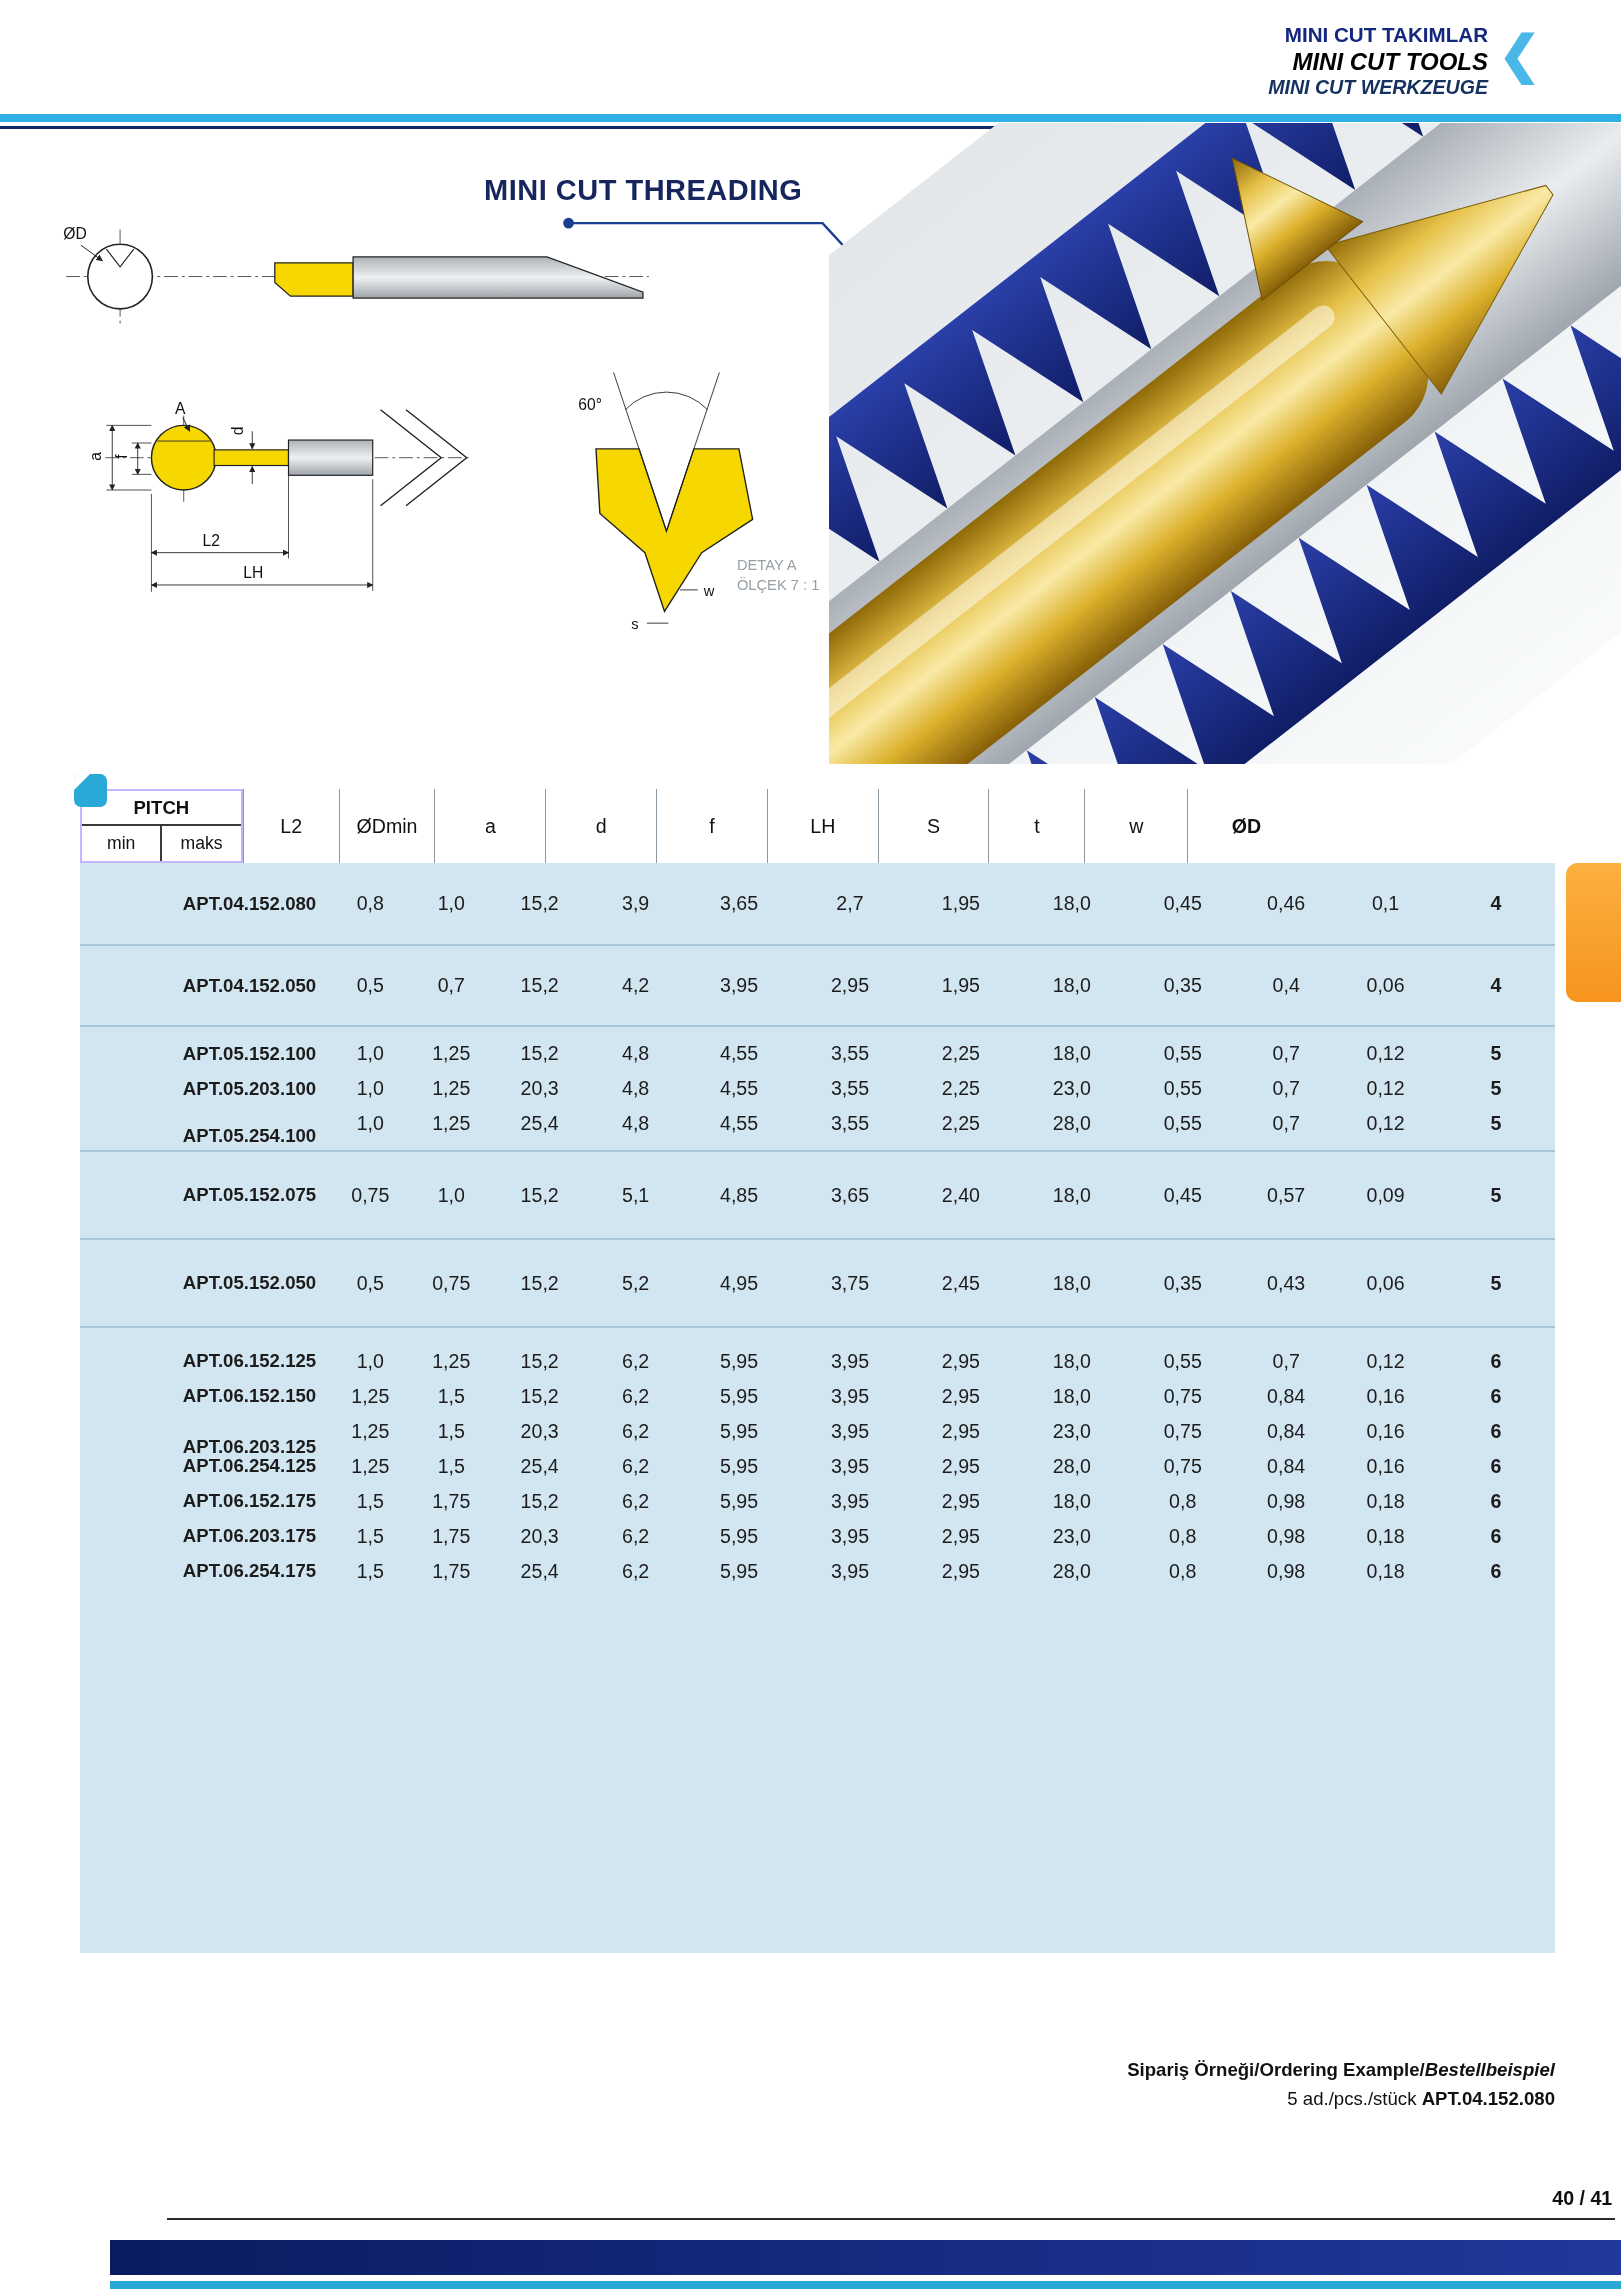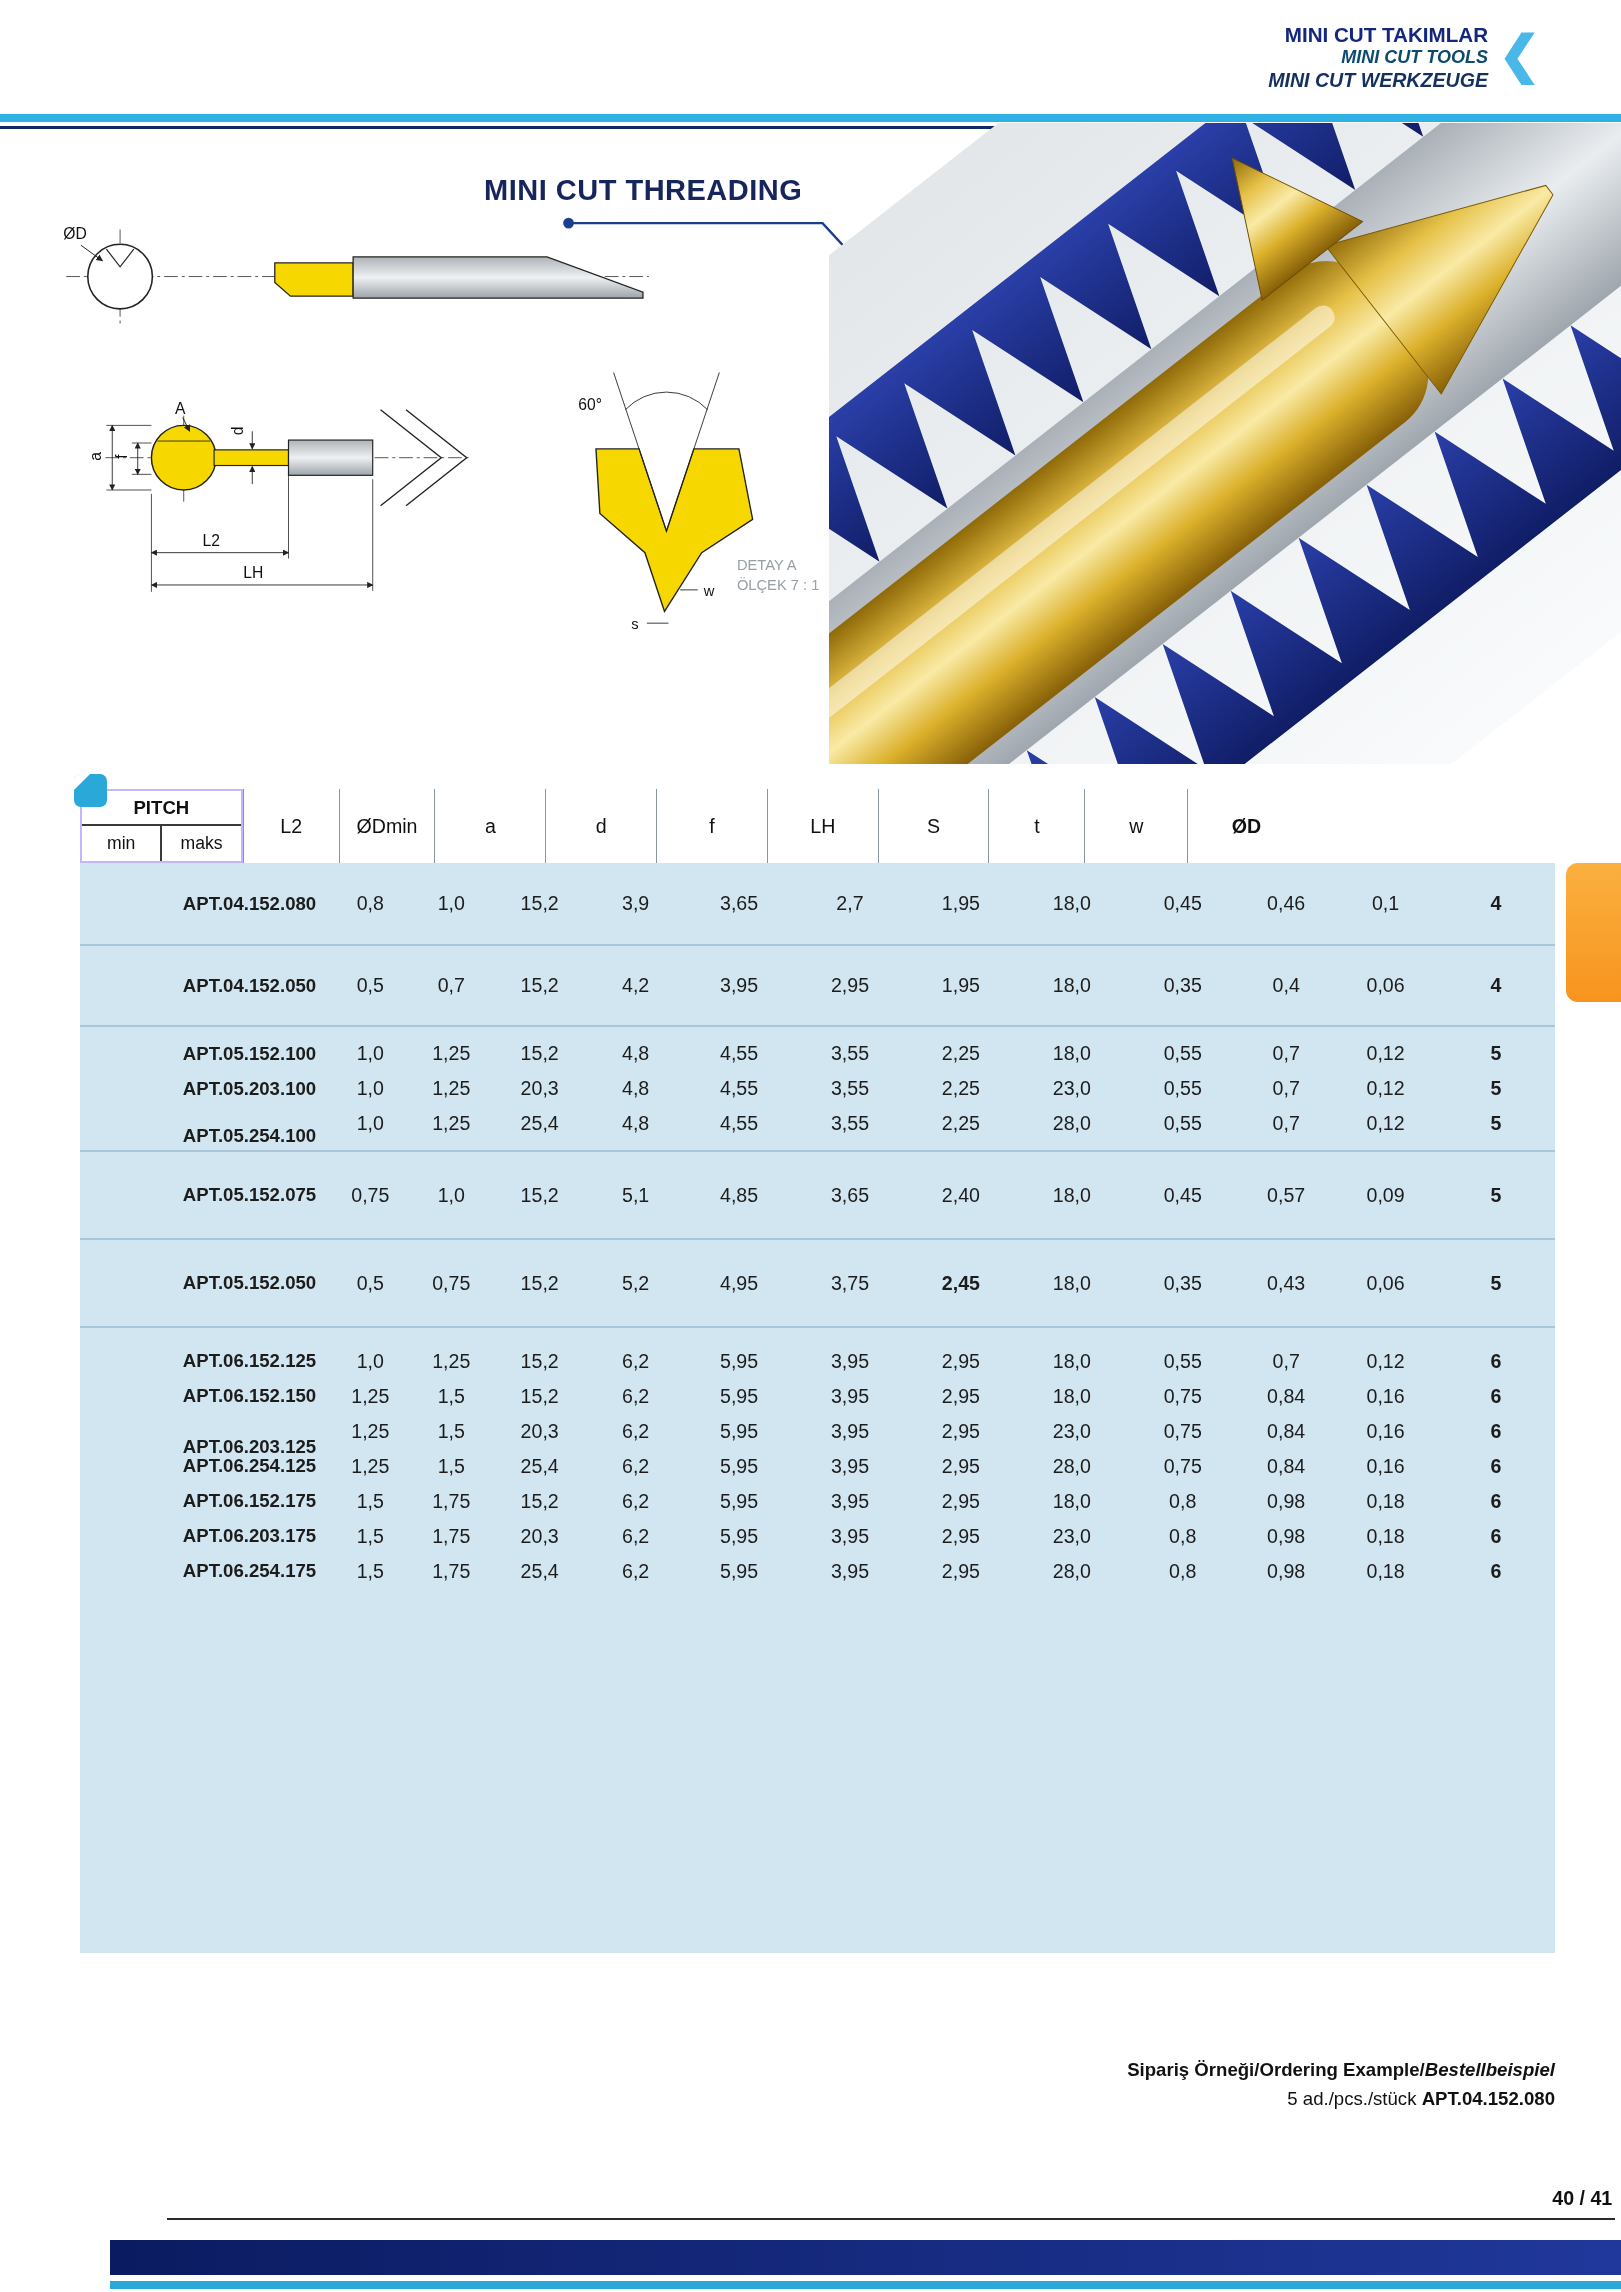--- a/index.html
+++ b/index.html
@@ -3,21 +3,21 @@
 <meta charset="utf-8">
 <style>
   html,body{margin:0;padding:0;}
   body{
     width:1621px;height:2293px;position:relative;background:#fff;
     font-family:"Liberation Sans",sans-serif;color:#111;overflow:hidden;
   }
   
   .hdr{position:absolute;top:21.6px;right:133px;text-align:right;line-height:1.22;}
   .hdr .tr{font-size:20.6px;font-weight:800;color:#13277f;}
-  .hdr .en{font-size:18px;font-weight:700;font-style:italic;color:#0c4a6e;}
+  .hdr .en{font-size:24px;font-weight:700;font-style:italic;color:#000000;}
   .hdr .de{font-size:19.6px;font-weight:700;font-style:italic;color:#14315f;}
   .chev{position:absolute;top:29px;right:80px;font-size:51px;line-height:1;color:#49b8e8;font-weight:700;}
   .rule1{position:absolute;left:0;right:0;top:114px;height:7.8px;background:#2fb1e5;}
   .rule2{position:absolute;left:0;right:0;top:126px;height:2.9px;background:#0e2a66;}
   
   .title{position:absolute;left:484px;top:174px;font-size:29px;font-weight:800;color:#16265c;letter-spacing:0.5px;}
   .leader{position:absolute;left:529px;top:186px;}
   
   .draw{position:absolute;left:51px;top:208px;}
   .render{position:absolute;left:829px;top:123px;}
@@ -324,21 +324,21 @@
       </div>
       <div class="tgroup g4">
         <div class="trow">
           <div class="cell code" style="width: 250px;">APT.05.152.050</div>
           <div class="cell" style="width: 81px;">0,5</div>
           <div class="cell" style="width: 81px;">0,75</div>
           <div class="cell" style="width: 96px;">15,2</div>
           <div class="cell" style="width: 96px;">5,2</div>
           <div class="cell" style="width: 111px;">4,95</div>
           <div class="cell" style="width: 111px;">3,75</div>
-          <div class="cell" style="width: 111px; font-weight: bold;">2,45</div>
+          <div class="cell" style="width: 111px;">2,45</div>
           <div class="cell" style="width: 111px;">18,0</div>
           <div class="cell" style="width: 111px;">0,35</div>
           <div class="cell" style="width: 96px;">0,43</div>
           <div class="cell" style="width: 103px;">0,06</div>
           <div class="cell od" style="width: 118px;">5</div>
         </div>
       </div>
       <div class="tgroup g5">
         <div class="trow">
           <div class="cell code" style="width: 250px;">APT.06.152.125</div>

